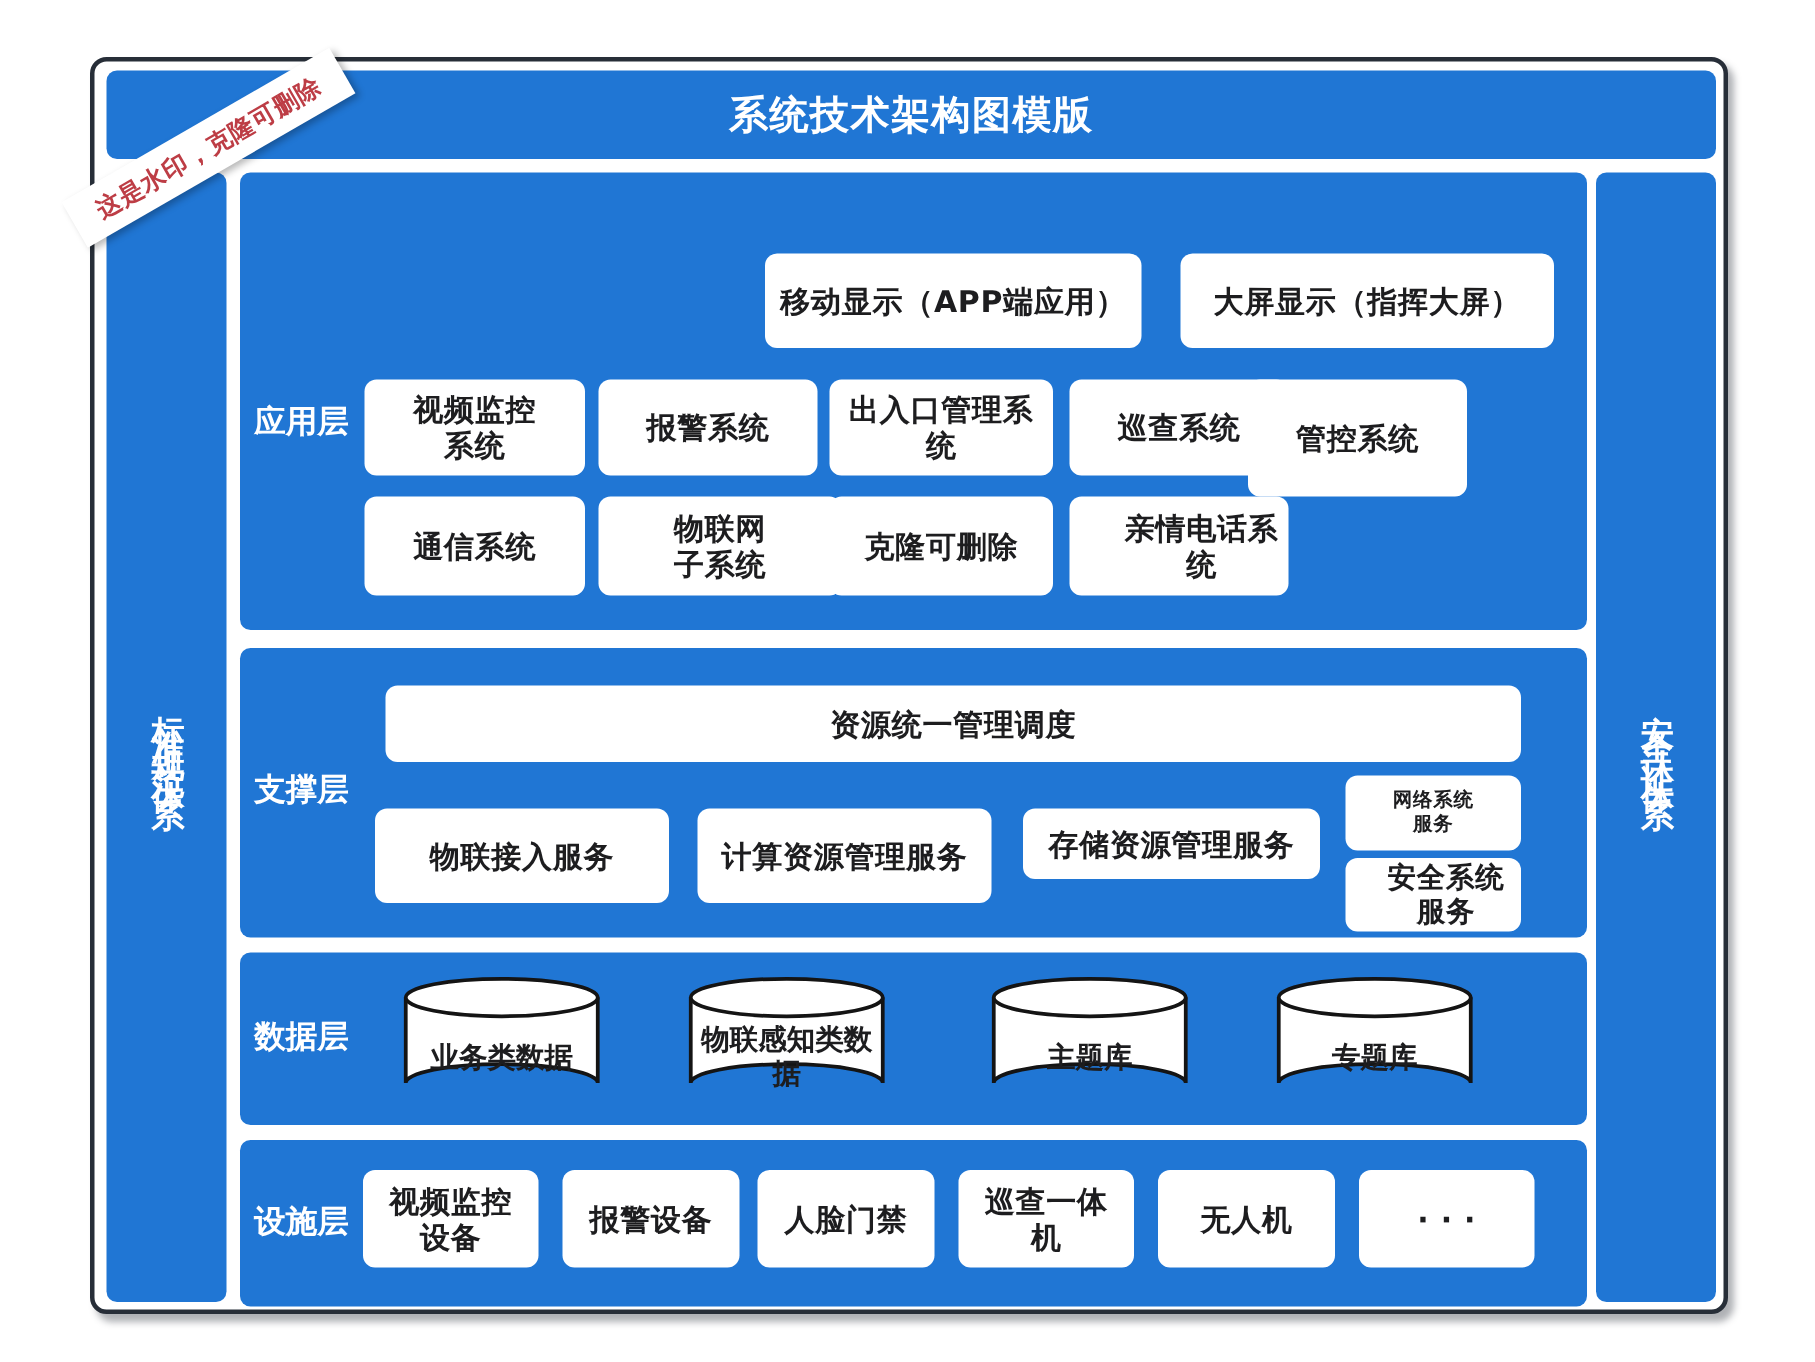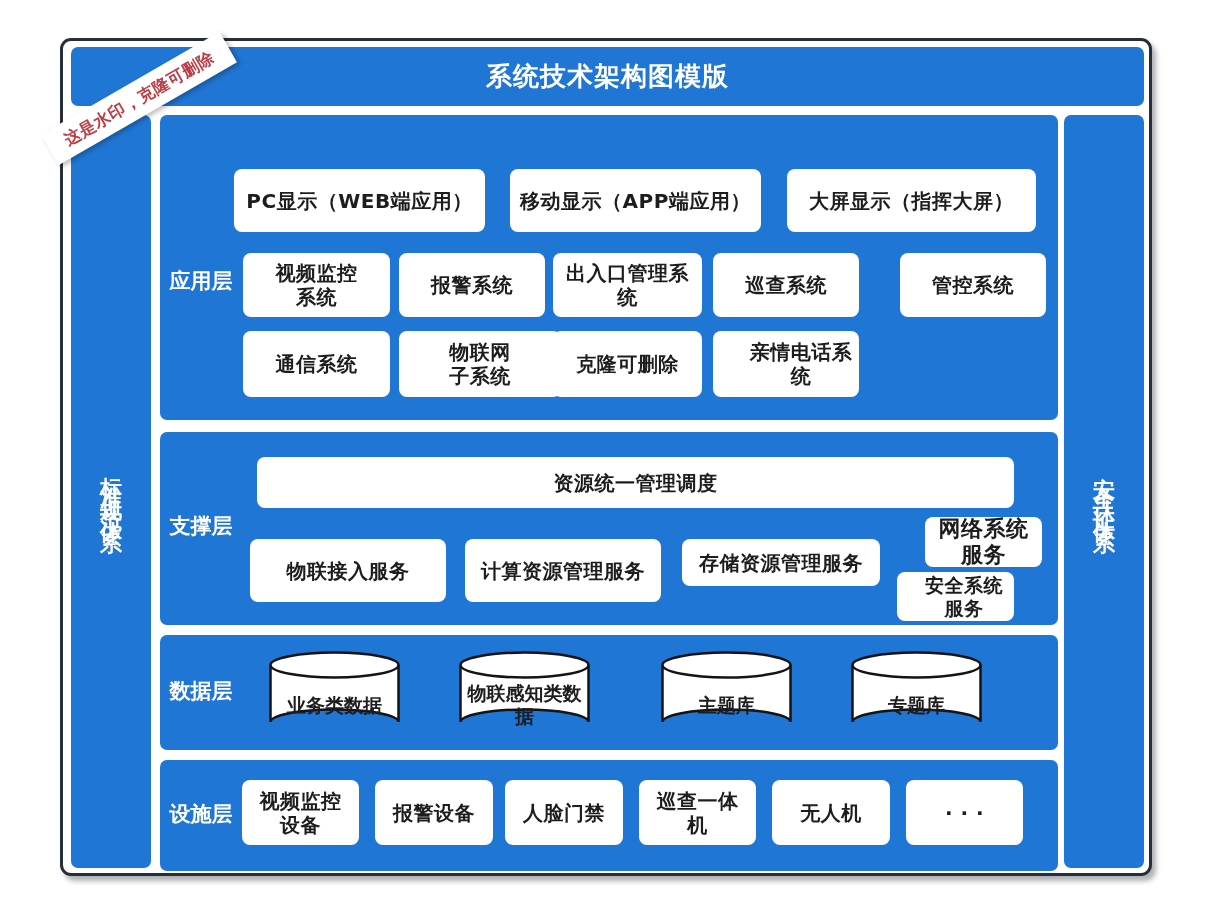--- a/index.html
+++ b/index.html
@@ -77,49 +77,48 @@
       <span class="vtext">标准规范体系</span>
     </div>
 
     <div class="blue pillar" style="left:1001px;">
       <span class="vtext">安全认证体系</span>
     </div>
 
     <div class="blue layer" style="top:74px;height:305px;">
       <div class="layer-label" style="top:153px;">应用层</div>
 
-      <div class="box" style="left:74px;top:54px;width:251px;height:63px;">PC显示（WEB端应用）</div>
       <div class="box" style="left:350px;top:54px;width:251px;height:63px;">移动显示（APP端应用）</div>
       <div class="box" style="left:627px;top:54px;width:249px;height:63px;">大屏显示（指挥大屏）</div>
 
       <div class="box" style="left:83px;top:138px;width:147px;height:64px;">视频监控
 系统</div>
       <div class="box" style="left:239px;top:138px;width:146px;height:64px;">报警系统</div>
       <div class="box" style="left:393px;top:138px;width:149px;height:64px;">出入口管理系
 统</div>
       <div class="box" style="left:553px;top:138px;width:146px;height:64px;">巡查系统</div>
-      <div class="box" style="left:740px;top:138px;width:146px;height:64px;">管控系统</div>
+      <div class="box" style="left:672px;top:138px;width:146px;height:78px;">管控系统</div>
 
       <div class="box" style="left:83px;top:216px;width:147px;height:66px;">通信系统</div>
       <div class="box" style="left:239px;top:216px;width:162px;height:66px;">物联网
 子系统</div>
       <div class="box" style="left:393px;top:216px;width:149px;height:66px;">克隆可删除</div>
       <div class="box" style="left:553px;top:216px;width:146px;height:66px;padding-left:32px;">亲情电话系统</div>
     </div>
 
     <div class="blue layer" style="top:391px;height:193px;">
       <div class="layer-label" style="top:81px;">支撑层</div>
 
       <div class="box" style="left:97px;top:25px;width:757px;height:51px;">资源统一管理调度</div>
 
       <div class="box" style="left:90px;top:107px;width:196px;height:63px;">物联接入服务</div>
       <div class="box" style="left:305px;top:107px;width:196px;height:63px;">计算资源管理服务</div>
       <div class="box" style="left:522px;top:107px;width:198px;height:47px;">存储资源管理服务</div>
 
-      <div class="box" style="left:737px;top:85px;width:117px;height:50px;font-size:22px;margin-left:28px;">网络系统
+      <div class="box" style="left:737px;top:85px;width:117px;height:50px;font-size:13px;">网络系统
 服务</div>
       <div class="box" style="left:737px;top:140px;width:117px;height:49px;font-size:19px;padding-left:19px;">安全系统
 服务</div>
     </div>
 
     <div class="blue layer" style="top:594px;height:115px;">
       <div class="layer-label" style="top:43px;">数据层</div>
 
       <div class="cyl" style="left:108px;top:15px;">
         <svg viewBox="0 0 133 88">

